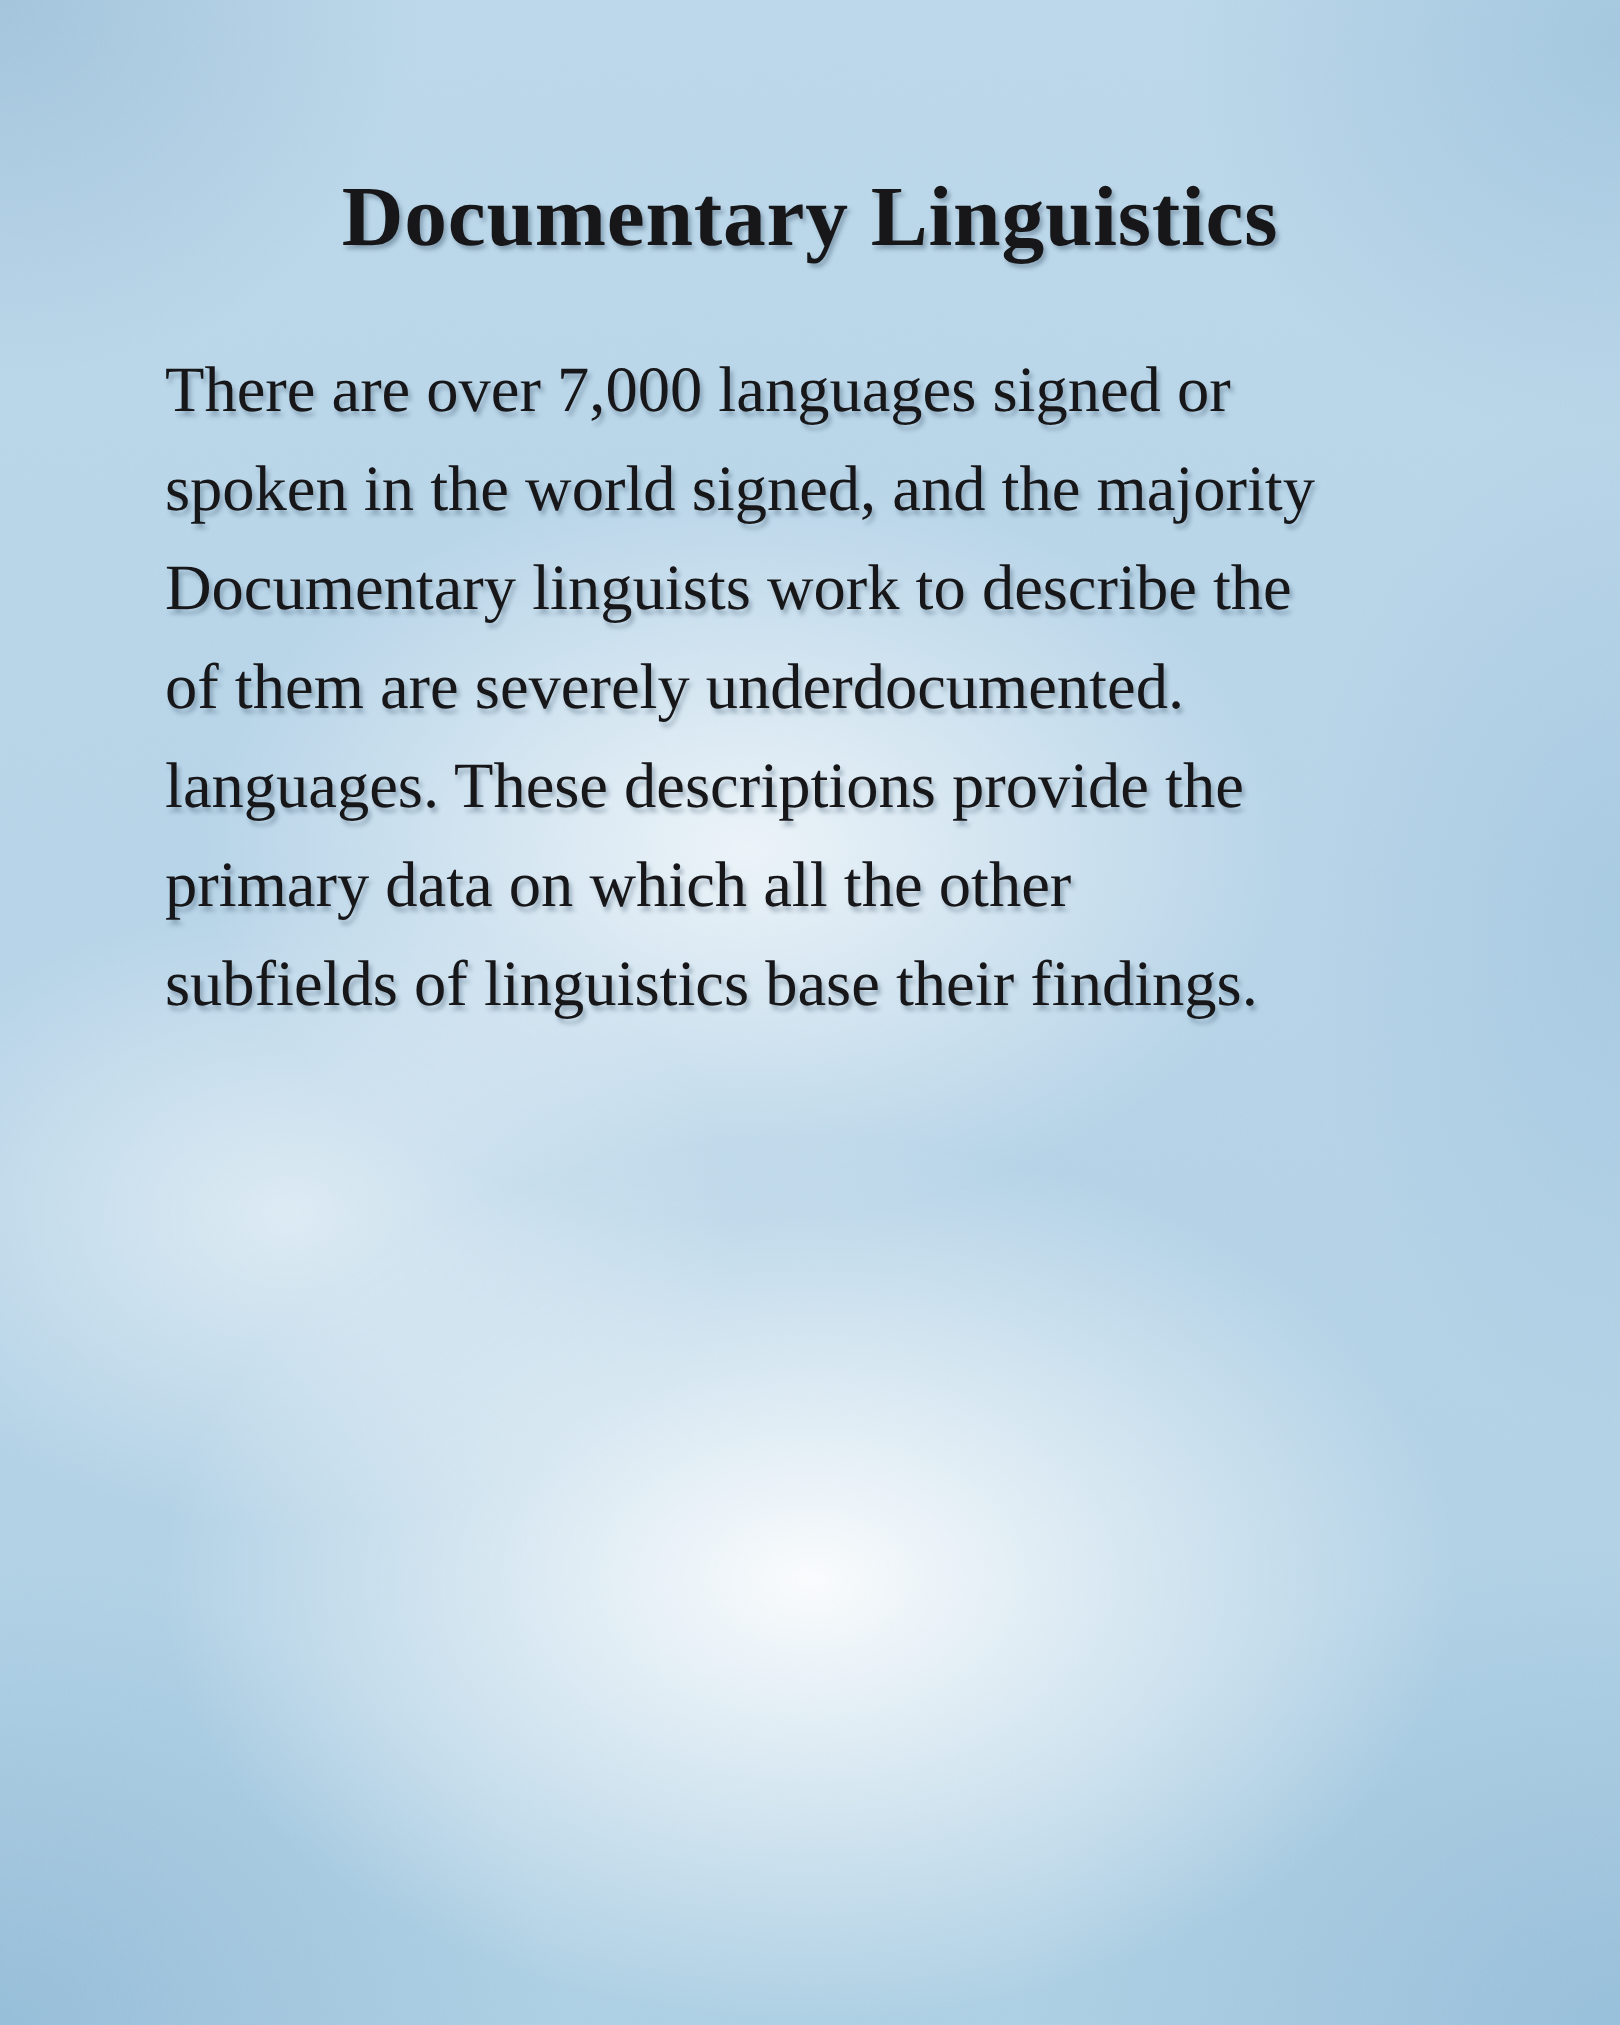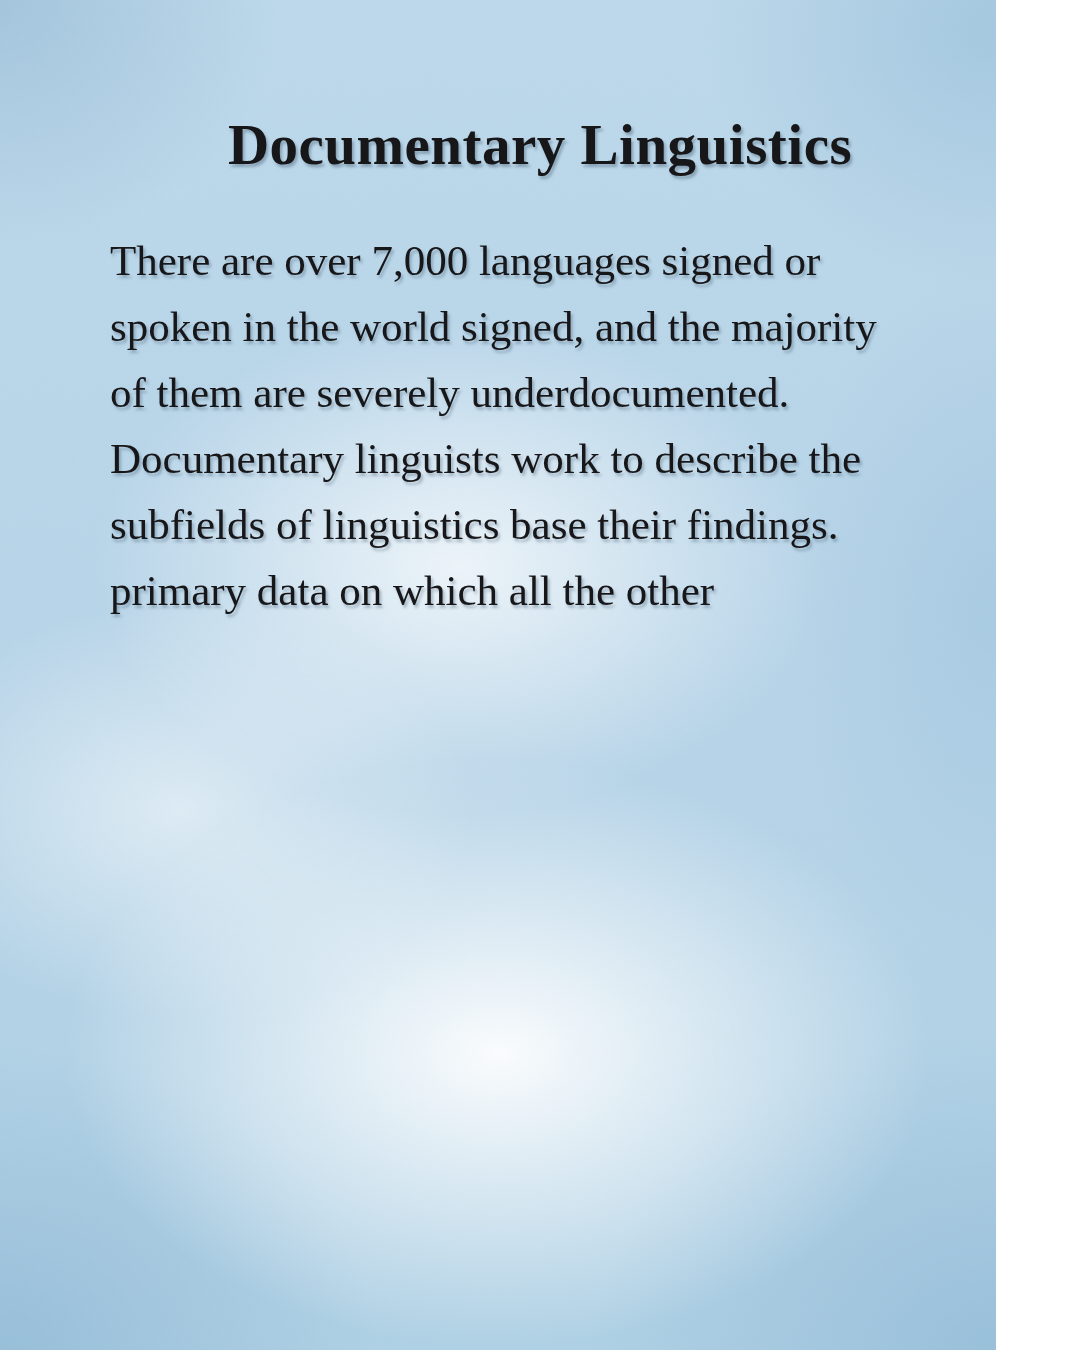--- a/index.html
+++ b/index.html
@@ -6,21 +6,21 @@
 
   html, body {
     width: 1080px;
     height: 1350px;
     overflow: hidden;
     font-family: "Liberation Serif", "DejaVu Serif", serif;
   }
 
   .canvas {
     position: relative;
-    width: 996px;
+    width: 1080px;
     height: 1350px;
     
     background:
       radial-gradient(ellipse 620px 420px at 50% 78%, rgba(255,255,255,0.95), rgba(255,255,255,0) 70%),
       radial-gradient(ellipse 560px 380px at 46% 42%, rgba(255,255,255,0.75), rgba(255,255,255,0) 65%),
       radial-gradient(ellipse 420px 300px at 18% 60%, rgba(255,255,255,0.55), rgba(255,255,255,0) 70%),
       radial-gradient(ellipse 400px 360px at 0% 0%, rgba(142,180,208,0.55), rgba(142,180,208,0) 70%),
       radial-gradient(ellipse 420px 380px at 100% 2%, rgba(148,188,216,0.60), rgba(148,188,216,0) 70%),
       radial-gradient(ellipse 520px 420px at 0% 100%, rgba(138,180,210,0.65), rgba(138,180,210,0) 72%),
       radial-gradient(ellipse 560px 440px at 100% 100%, rgba(140,182,212,0.65), rgba(140,182,212,0) 72%),
@@ -80,19 +80,20 @@
       <feColorMatrix in="n" type="matrix" values="0 0 0 0 0.62  0 0 0 0 0.74  0 0 0 0 0.83  0 0 0 0.12 0"></feColorMatrix>
     </filter>
     <rect width="1080" height="1350" filter="url(#paperNoise)"></rect>
   </svg>
 
   <h1 class="title">Documentary Linguistics</h1>
 
   <div class="body-text">
     <span class="body-line">There are over 7,000 languages signed or</span>
     <span class="body-line">spoken in the world signed, and the majority</span>
+    <span class="body-line">Documentary linguists work to describe the</span>
     <span class="body-line">of them are severely underdocumented.</span>
-    <span class="body-line">Documentary linguists work to describe the</span>
+    <span class="body-line">languages. These descriptions provide the</span>
+    <span class="body-line">primary data on which all the other</span>
     <span class="body-line">subfields of linguistics base their findings.</span>
-    <span class="body-line">primary data on which all the other</span>
   </div>
 
 </div>
 
 </body></html>

